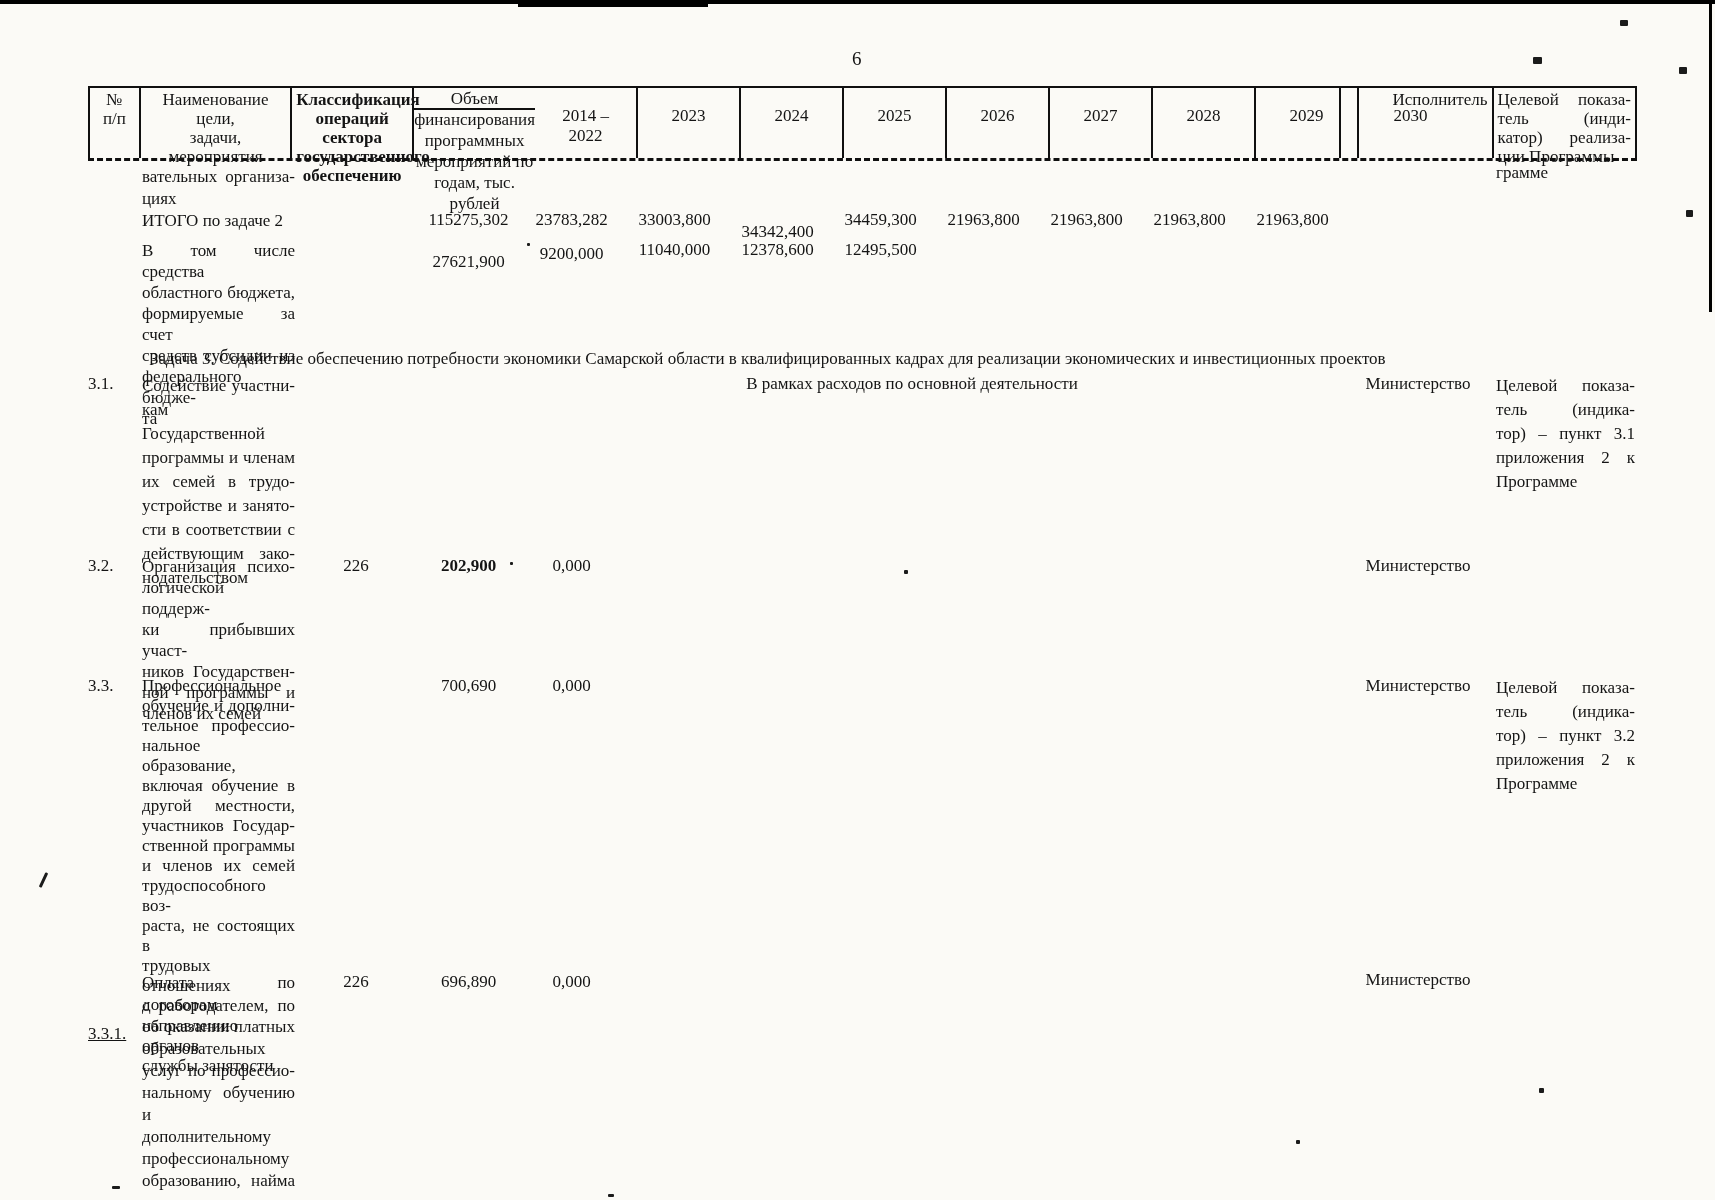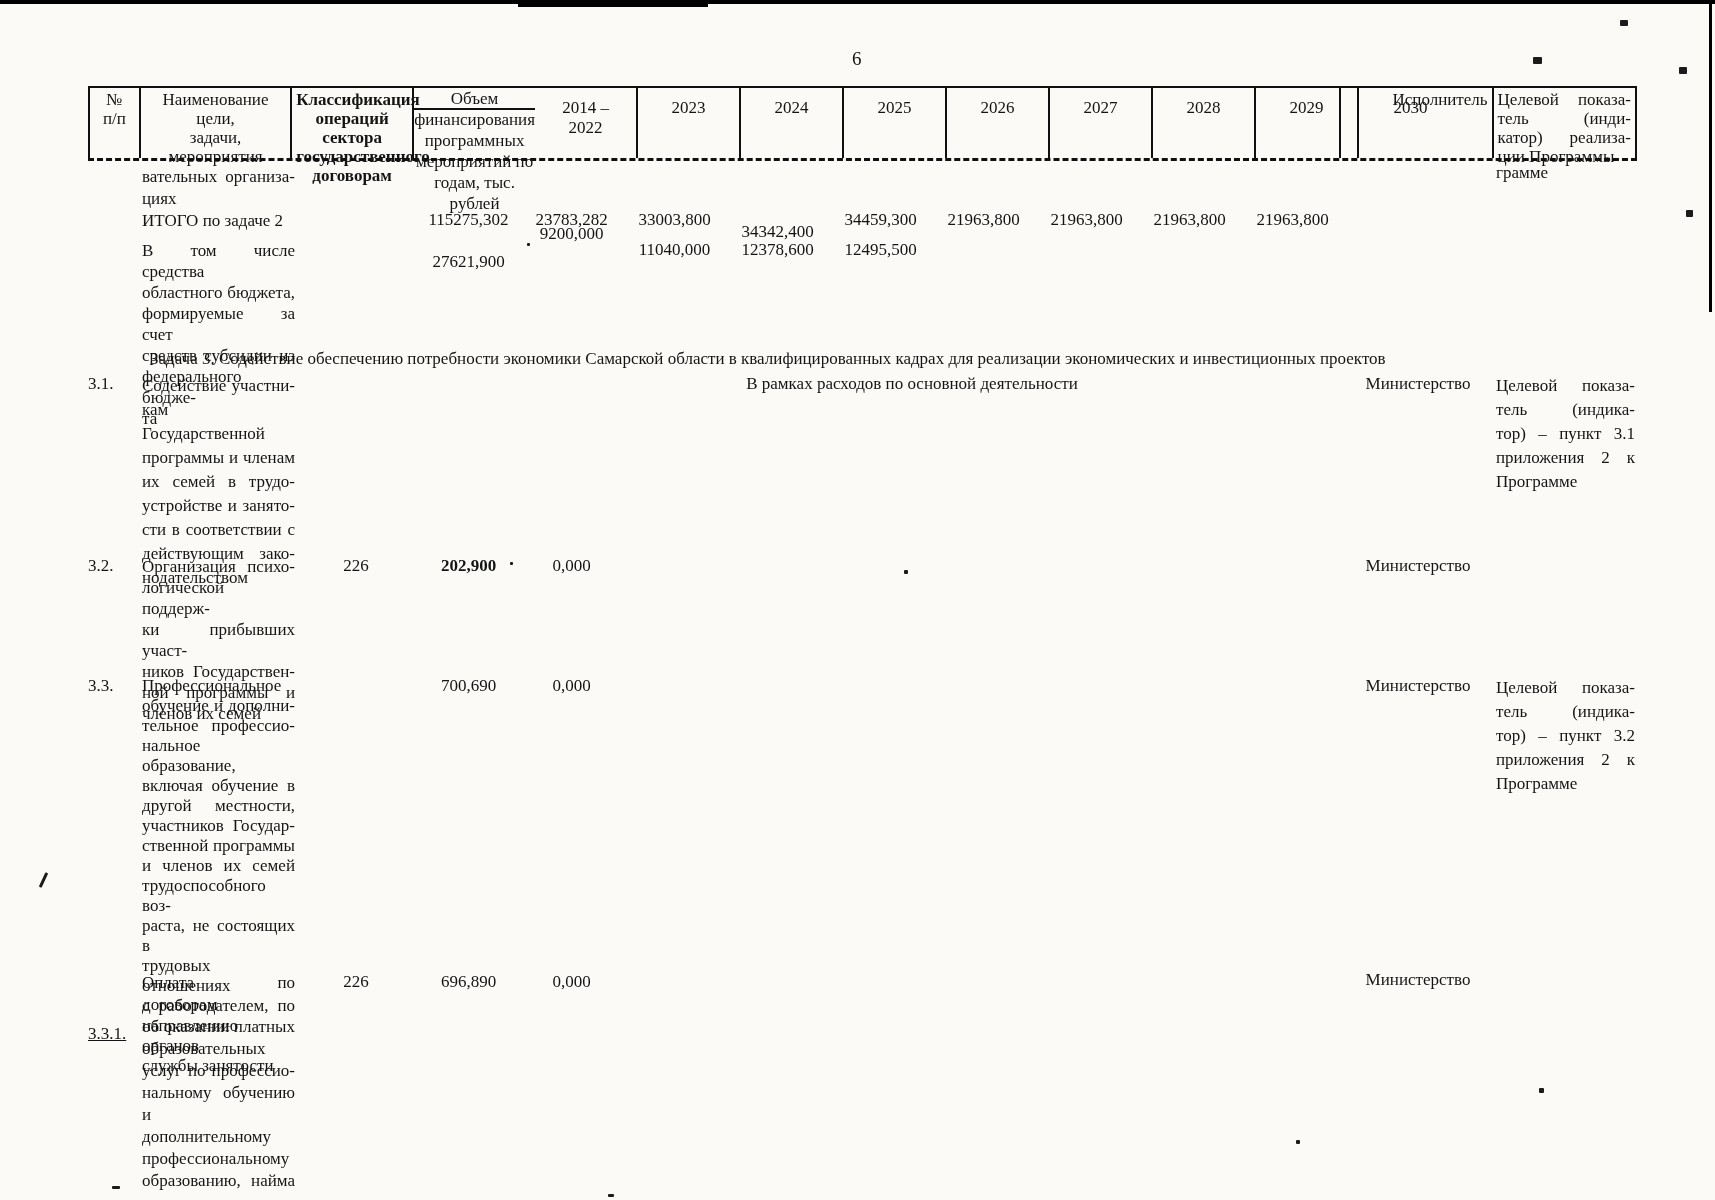--- a/index.html
+++ b/index.html
@@ -23,21 +23,21 @@
   .hcell{box-sizing:border-box;border-right:2px solid #101010;padding:2px 4px 0 4px;line-height:19px;}
   .hcell:last-child{border-right:none;}
   .w-num{width:52px;}
   .w-name{width:155px;}
   .w-class{width:122px;font-weight:bold;}
   .w-exec{width:148px;text-align:right;margin-left:8px;}
   .w-target{width:145px;}
   .hgroup{width:927px;box-sizing:border-box;border-right:2px solid #101010;display:flex;flex-direction:row;}
   .htitle{height:22px;box-sizing:border-box;border-bottom:2px solid #101010;text-align:center;line-height:21px;}
   .hyears{flex:1;display:flex;}
-  .ycell{width:103px;box-sizing:border-box;border-right:2px solid #101010;text-align:center;padding-top:10px;line-height:20px;}
+  .ycell{width:103px;box-sizing:border-box;border-right:2px solid #101010;text-align:center;padding-top:18px;line-height:20px;}
   .ycell:last-child{border-right:none;}
   
   .tb{position:absolute;left:142px;width:153px;}
   .numlab{position:absolute;left:88px;width:52px;}
   .cls{position:absolute;left:295px;width:122px;text-align:center;}
   .val{position:absolute;width:103px;text-align:center;}
   .exec{position:absolute;left:1344px;width:148px;text-align:center;}
   .target{position:absolute;left:1496px;width:139px;}
   .note{position:absolute;left:417px;width:990px;text-align:center;}
   .taskline{position:absolute;left:150px;width:1330px;}
@@ -80,21 +80,21 @@
     </div>
   <div class="hcell w-name center-lines">
       <div class="jline">Наименование цели,</div>
       <div class="jline">задачи,</div>
       <div class="jline last">мероприятия</div>
     </div>
   <div class="hcell w-class center-lines">
       <div class="jline">Классификация</div>
       <div class="jline">операций сектора</div>
       <div class="jline">государственного</div>
-      <div class="jline last">договорам</div>
+      <div class="jline last">обеспечению</div>
     </div>
   <div class="hgroup">
     <div class="htitle">Объем финансирования программных мероприятий по годам, тыс. рублей</div>
     <div class="hyears">
       <div class="ycell center-lines">
           <div class="jline">2014 –</div>
           <div class="jline last">2022</div>
         </div>
       <div class="ycell center-lines">
           <div class="jline last">2023</div>
@@ -149,21 +149,21 @@
 
 <div class="tb lh21" style="top:240px;">
     <div class="jline">В том числе средства</div>
     <div class="jline">областного бюджета,</div>
     <div class="jline">формируемые за счет</div>
     <div class="jline">средств субсидии из</div>
     <div class="jline">федерального бюдже-</div>
     <div class="jline last">та</div>
   </div>
 <span class="val c0" style="top:252px;">27621,900</span>
-<span class="val c1" style="top:224px;">9200,000</span>
+<span class="val c1" style="top:244px;">9200,000</span>
 <span class="val c2" style="top:240px;">11040,000</span>
 <span class="val c3" style="top:240px;">12378,600</span>
 <span class="val c4" style="top:240px;">12495,500</span>
 
 <div class="taskline" style="top:349px;">Задача 3. Содействие обеспечению потребности экономики Самарской области в квалифицированных кадрах для реализации экономических и инвестиционных проектов</div>
 
 <div class="numlab" style="top:374px;">3.1.</div>
 <div class="tb lh24" style="top:374px;">
     <div class="jline">Содействие участни-</div>
     <div class="jline">кам Государственной</div>

